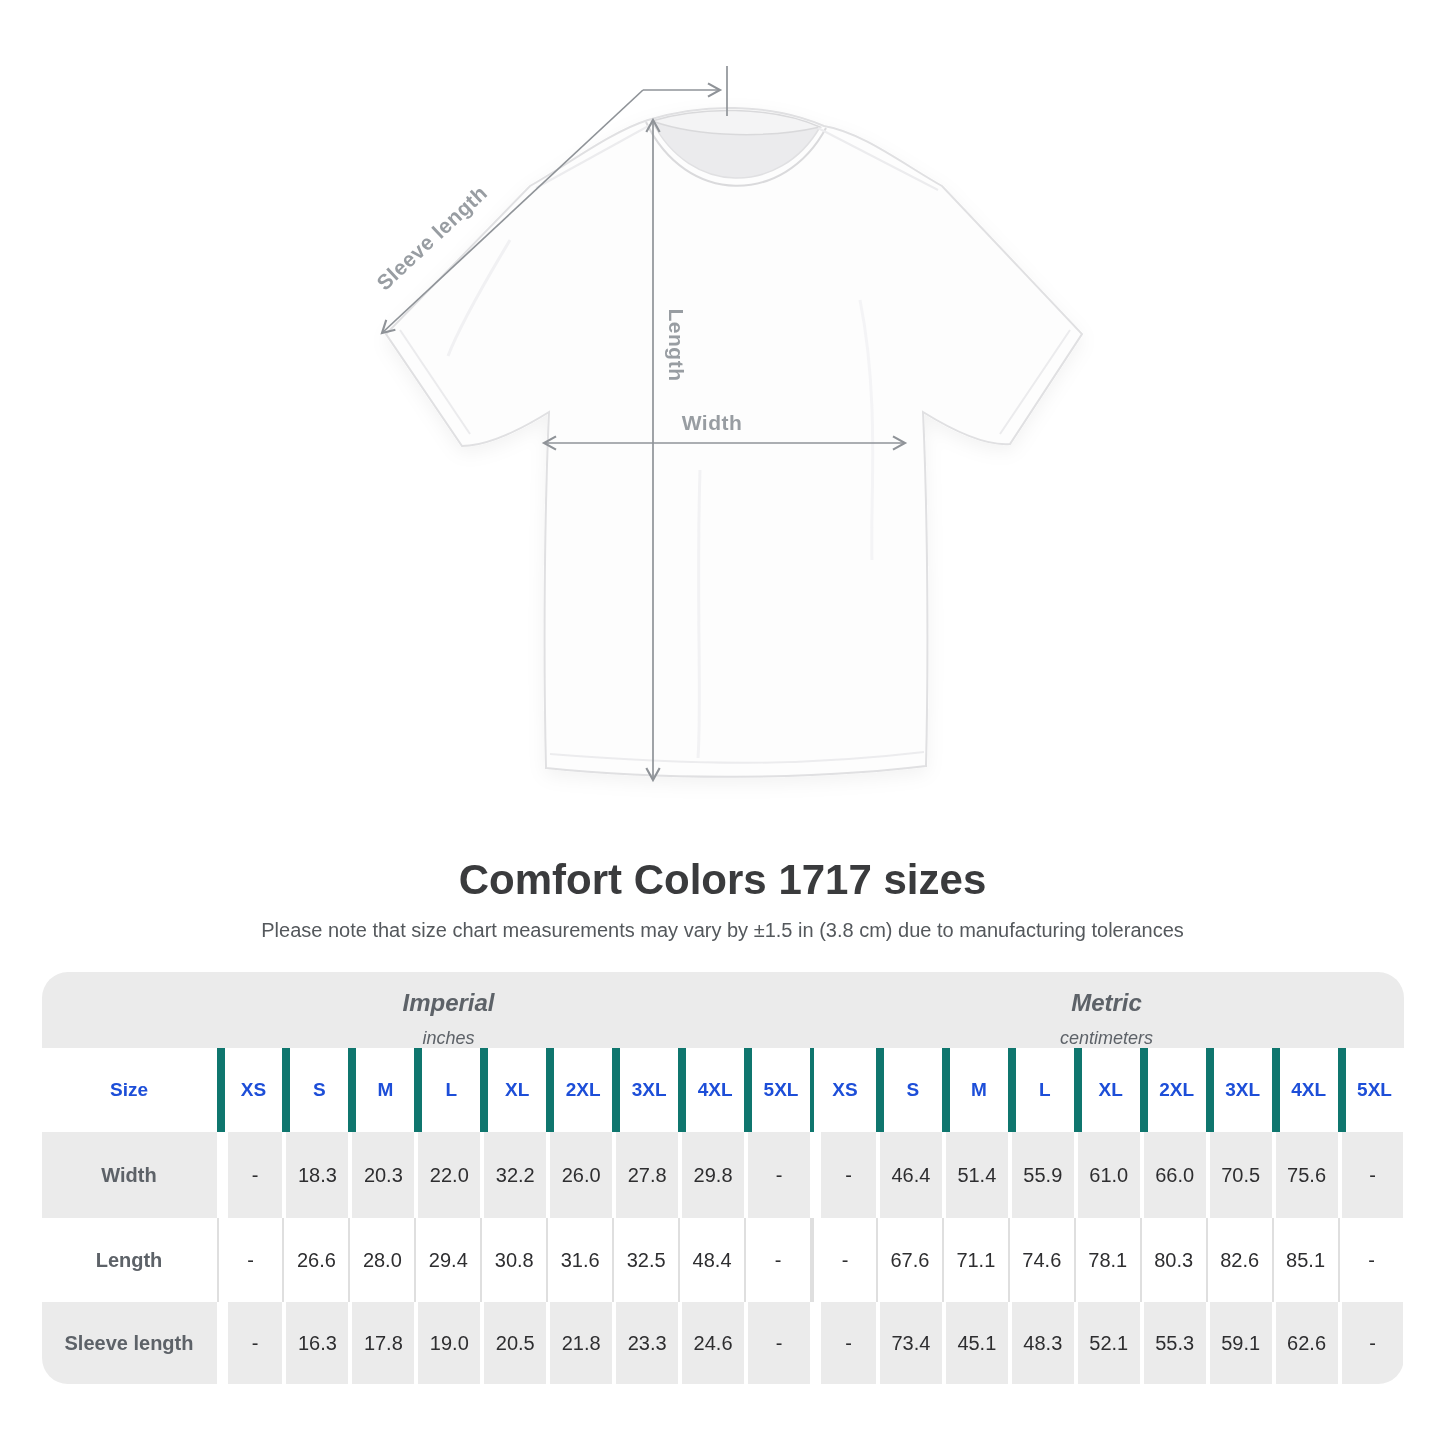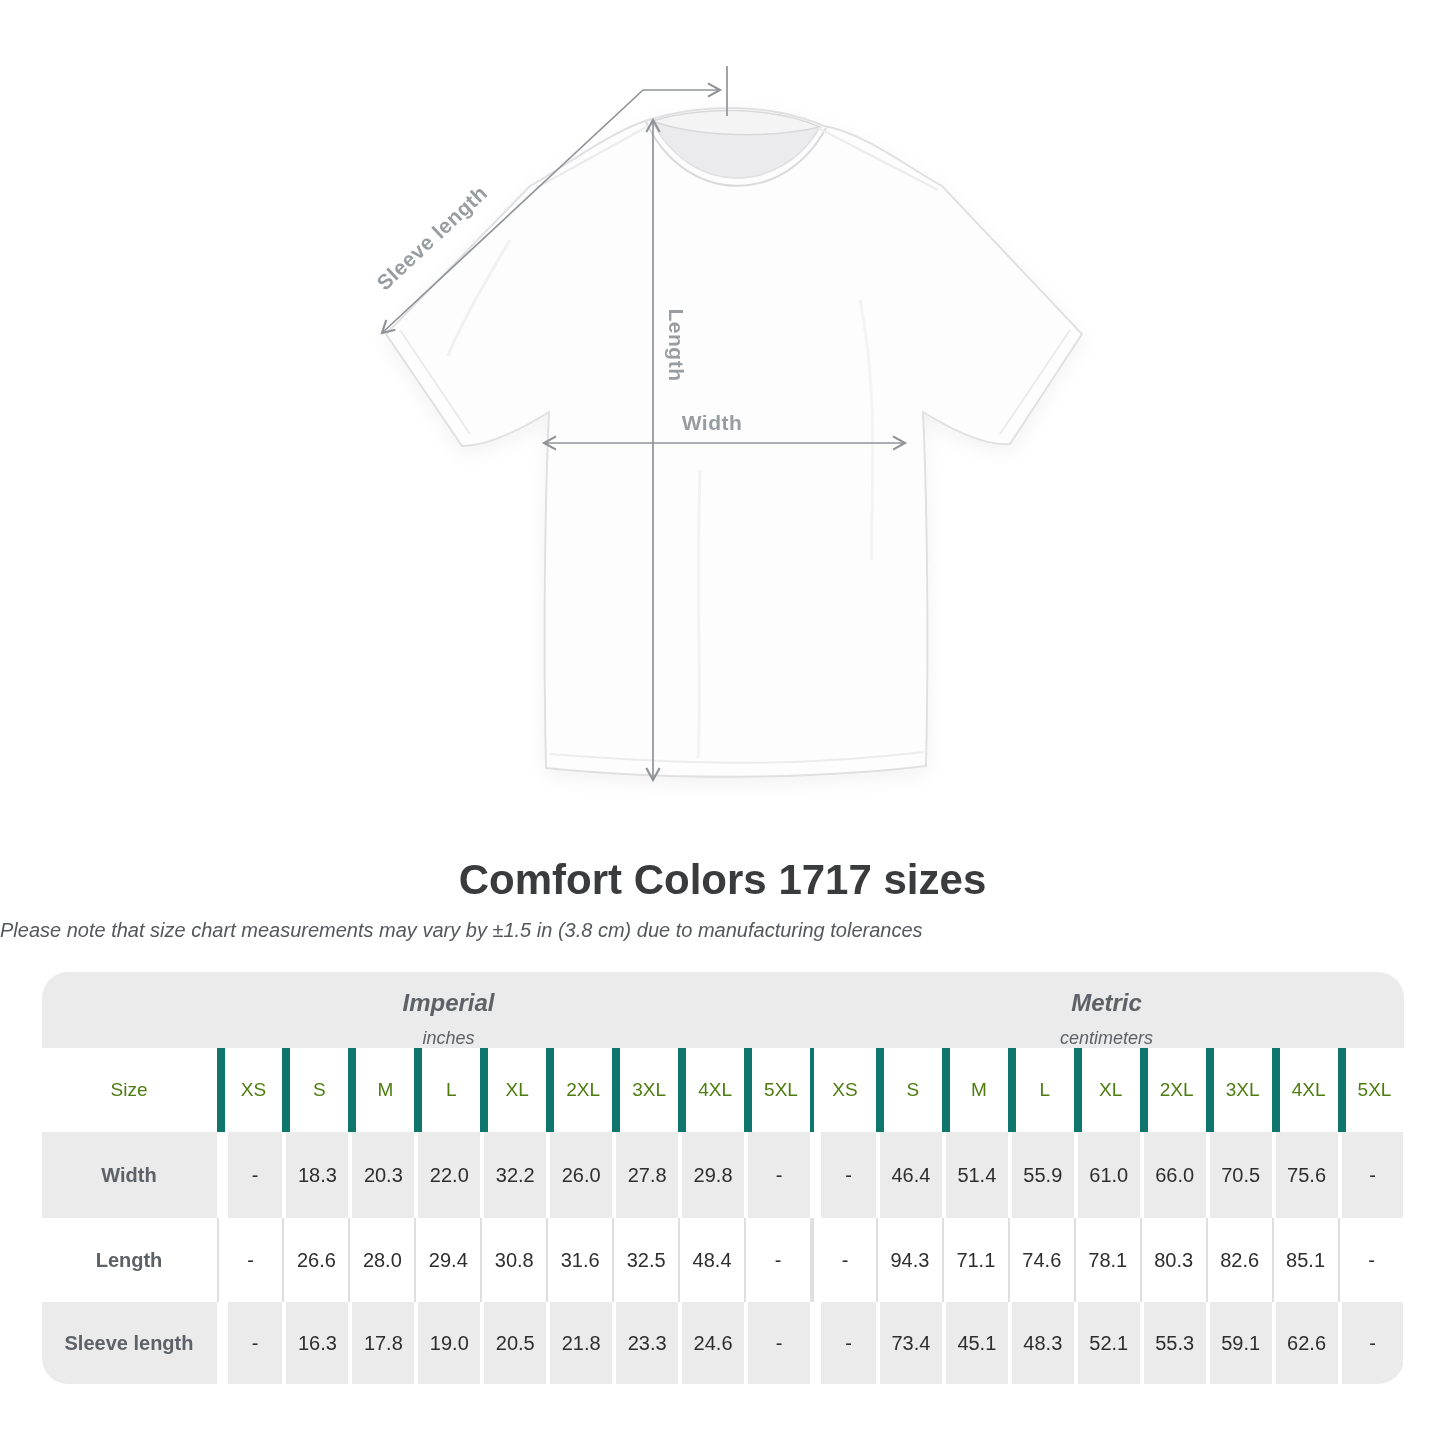--- a/index.html
+++ b/index.html
@@ -15,40 +15,40 @@
     letter-spacing:.5px;white-space:nowrap;
   }
   .lab-sleeve{left:432px;top:238px;transform:translate(-50%,-50%) rotate(-43deg);}
   .lab-length{left:676px;top:345px;transform:translate(-50%,-50%) rotate(90deg);}
   .lab-width{left:712px;top:423px;transform:translate(-50%,-50%);}
   
   .title{
     margin:8px 0 0;text-align:center;font-size:42px;font-weight:700;color:#3a3b3d;
   }
   .note{
-    margin:15px 0 0;text-align:left;font-style:italic;font-size:20px;color:#54585c;
+    margin:15px 0 0;text-align:center;font-size:20px;color:#54585c;
   }
   
   .tbl{
     width:1362px;margin:30px auto 0;border-radius:26px;overflow:hidden;background:#fff;
   }
   .band{position:relative;height:76px;background:#ebebeb;}
   .band .grp{position:absolute;top:17px;transform:translateX(-50%);text-align:center;}
   .band .g1{left:407px;}
   .band .g2{left:1065px;}
   .band .gname{font-size:24px;font-weight:700;font-style:italic;color:#5d6268;}
   .band .gunit{margin-top:11px;font-size:18px;font-style:italic;color:#5d6268;}
   .row{display:grid;grid-template-columns:175px repeat(18,1fr);background:#fff;}
   .cell{
     display:flex;align-items:center;justify-content:center;
     font-size:20px;color:#2e2e30;box-sizing:border-box;
   }
   .cell.rlabel{font-weight:700;color:#5d6268;}
   .size-row{height:84px;}
-  .size-row .cell{font-weight:400;color:#4d7c0f;font-size:19px;}
+  .size-row .cell{font-weight:700;color:#1d4ed8;font-size:19px;}
   .size-row .cell + .cell{border-left:8px solid #0f766e;}
   .size-row .cell.mid{border-left-width:4px;}
   .row-white{height:84px;}
   .row-white .cell + .cell{border-left:2px solid #dfdfdf;}
   .row-white .cell.mid{border-left-width:4px;}
   .row-gray{height:86px;}
   .row-gray .cell{background:#ebebeb;}
   .row-gray .cell + .cell{border-left:4px solid #ffffff;}
   .row-gray .cell.c0{border-left-width:11px;}
   .row-gray .cell.mid{border-left-width:11px;}
@@ -180,21 +180,21 @@
     <div class="cell c0">-</div>
     <div class="cell">26.6</div>
     <div class="cell">28.0</div>
     <div class="cell">29.4</div>
     <div class="cell">30.8</div>
     <div class="cell">31.6</div>
     <div class="cell">32.5</div>
     <div class="cell">48.4</div>
     <div class="cell">-</div>
     <div class="cell mid">-</div>
-    <div class="cell">94.3</div>
+    <div class="cell">67.6</div>
     <div class="cell">71.1</div>
     <div class="cell">74.6</div>
     <div class="cell">78.1</div>
     <div class="cell">80.3</div>
     <div class="cell">82.6</div>
     <div class="cell">85.1</div>
     <div class="cell">-</div>
   </div>
 
   <div class="row row-gray last">

